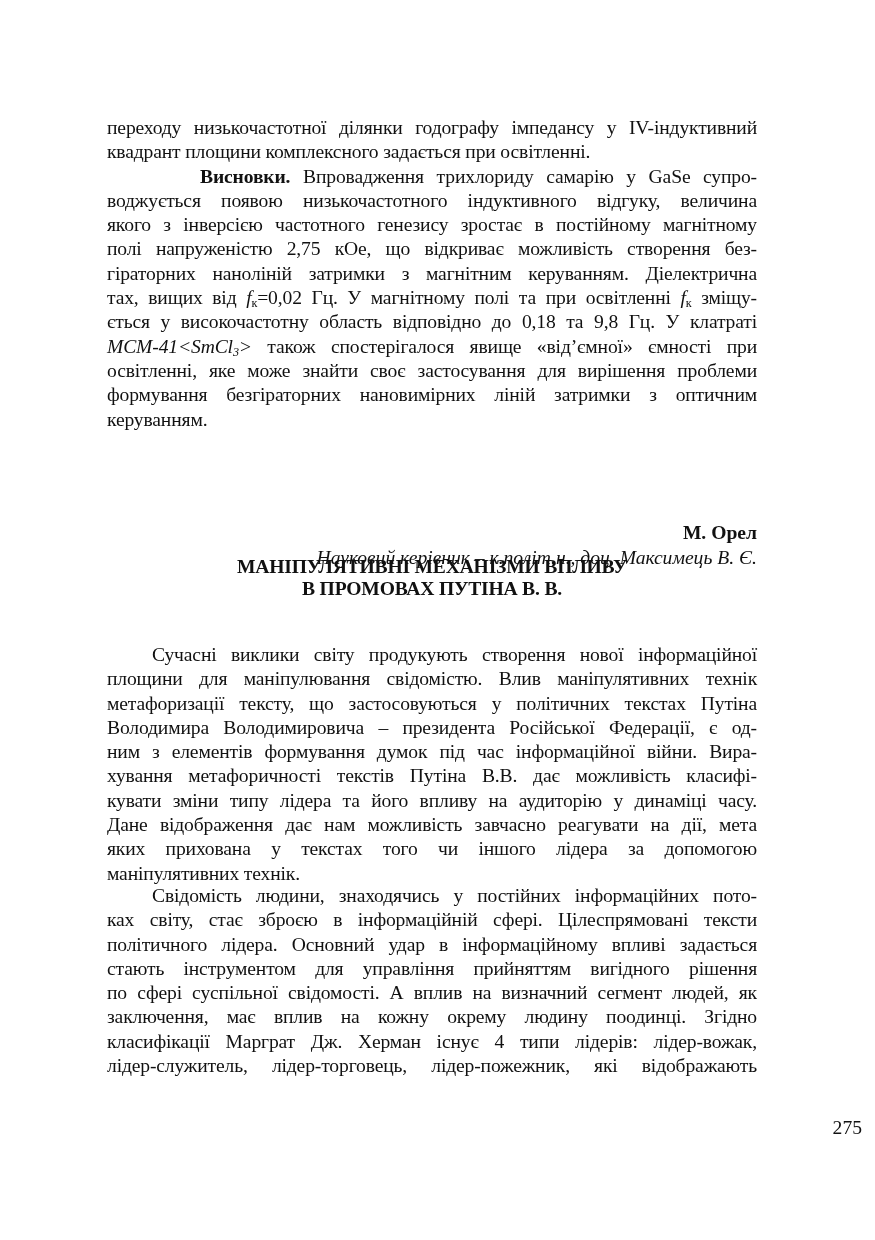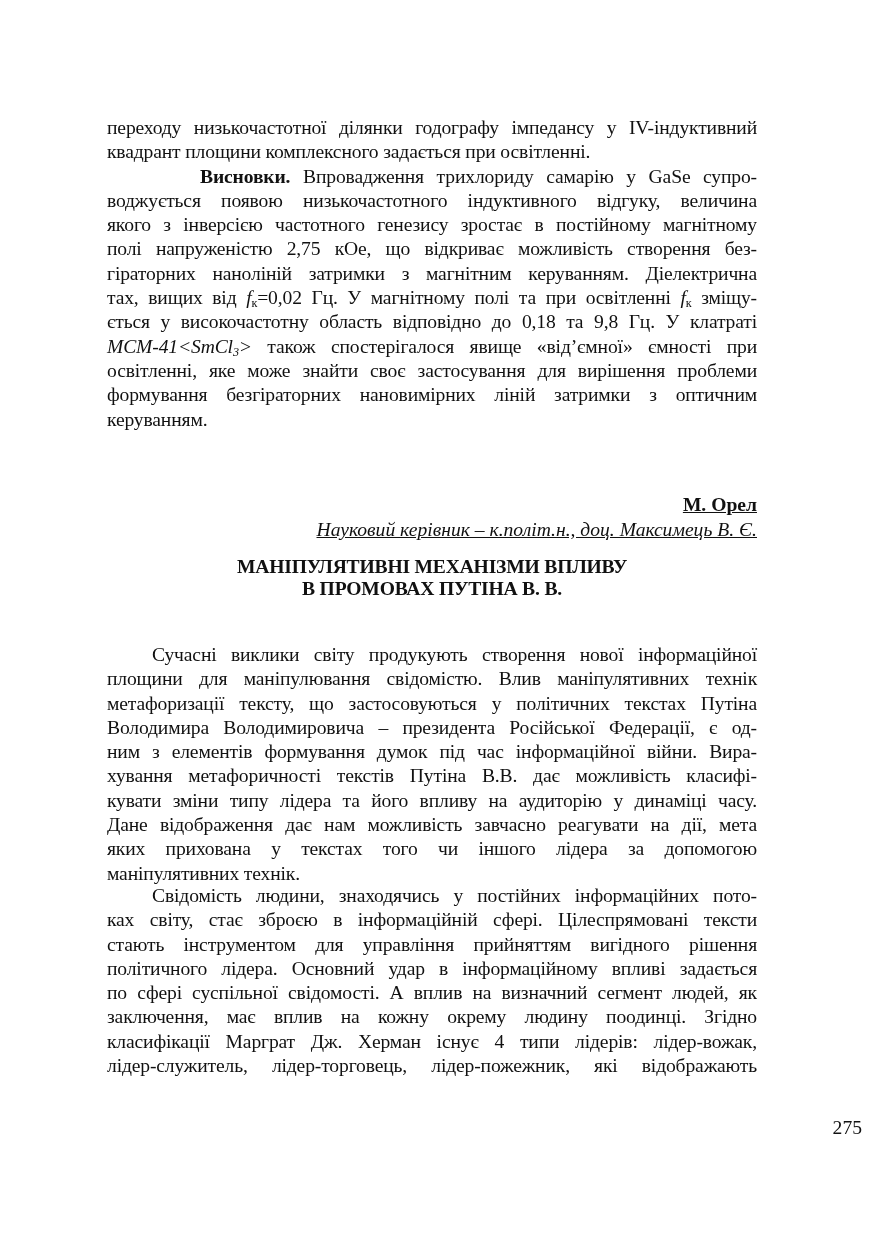--- a/index.html
+++ b/index.html
@@ -41,21 +41,21 @@
 
     <span class="line">ється у високочастотну область відповідно до 0,18 та 9,8 Гц. У клатраті</span>
 
     <span class="line"><span class="i"><span>MCM-41&lt;SmCl</span><sub>3</sub><span>&gt;</span></span><span> також спостерігалося явище «від’ємної» ємності при</span></span>
 
     <span class="line">освітленні, яке може знайти своє застосування для вирішення проблеми</span>
     <span class="line">формування безгіраторних нановимірних ліній затримки з оптичним</span>
     <span class="line last">керуванням.</span>
   </div>
 
-  <div class="author-block" style="top: 492px; text-decoration: underline;">
+  <div class="author-block" style="top: 520px;">
     <span class="author-name">М. Орел</span>
     <span class="supervisor">Науковий керівник – к.політ.н., доц. Максимець В. Є.</span>
   </div>
 
   <div class="title-block" style="top: 556px;">
     <span class="title-line">МАНІПУЛЯТИВНІ МЕХАНІЗМИ ВПЛИВУ</span>
     <span class="title-line">В ПРОМОВАХ ПУТІНА В. В.</span>
   </div>
 
   <div class="block" style="top: 643px;">
@@ -67,22 +67,22 @@
     <span class="line">хування метафоричності текстів Путіна В.В. дає можливість класифі-</span>
     <span class="line">кувати зміни типу лідера та його впливу на аудиторію у динаміці часу.</span>
     <span class="line">Дане відображення дає нам можливість завчасно реагувати на дії, мета</span>
     <span class="line">яких прихована у текстах того чи іншого лідера за допомогою</span>
     <span class="line last">маніпулятивних технік.</span>
   </div>
 
   <div class="block" style="top: 884px;">
     <span class="line indent">Свідомість людини, знаходячись у постійних інформаційних пото-</span>
     <span class="line">ках світу, стає зброєю в інформаційній сфері. Цілеспрямовані тексти</span>
+    <span class="line">політичного лідера. Основний удар в інформаційному впливі  задається</span>
     <span class="line">стають інструментом для управління прийняттям вигідного рішення</span>
-    <span class="line">політичного лідера. Основний удар в інформаційному впливі  задається</span>
     <span class="line">по сфері суспільної свідомості. А вплив на визначний сегмент людей, як</span>
     <span class="line">заключення, має вплив на кожну окрему людину поодинці. Згідно</span>
     <span class="line">класифікації Марграт Дж. Херман існує 4 типи лідерів: лідер-вожак,</span>
     <span class="line">лідер-служитель, лідер-торговець, лідер-пожежник, які відображають</span>
   </div>
 
   <div class="page-number">275</div>
 
 </div>
 

